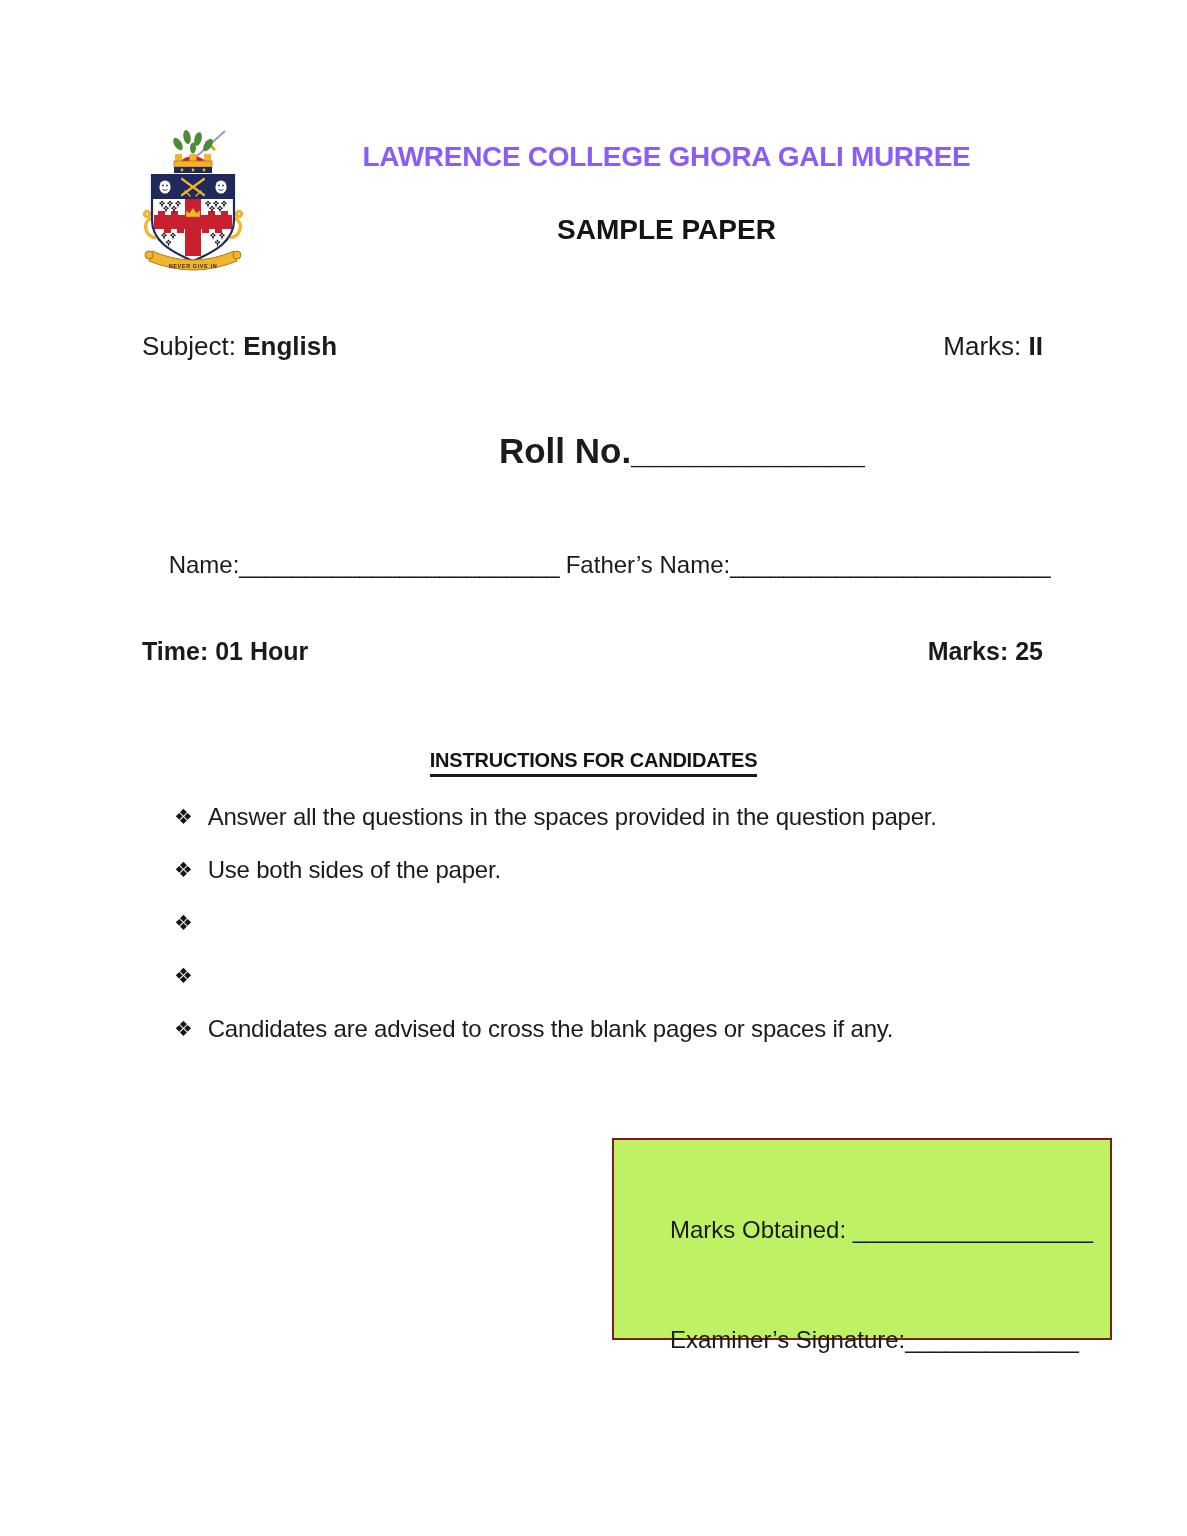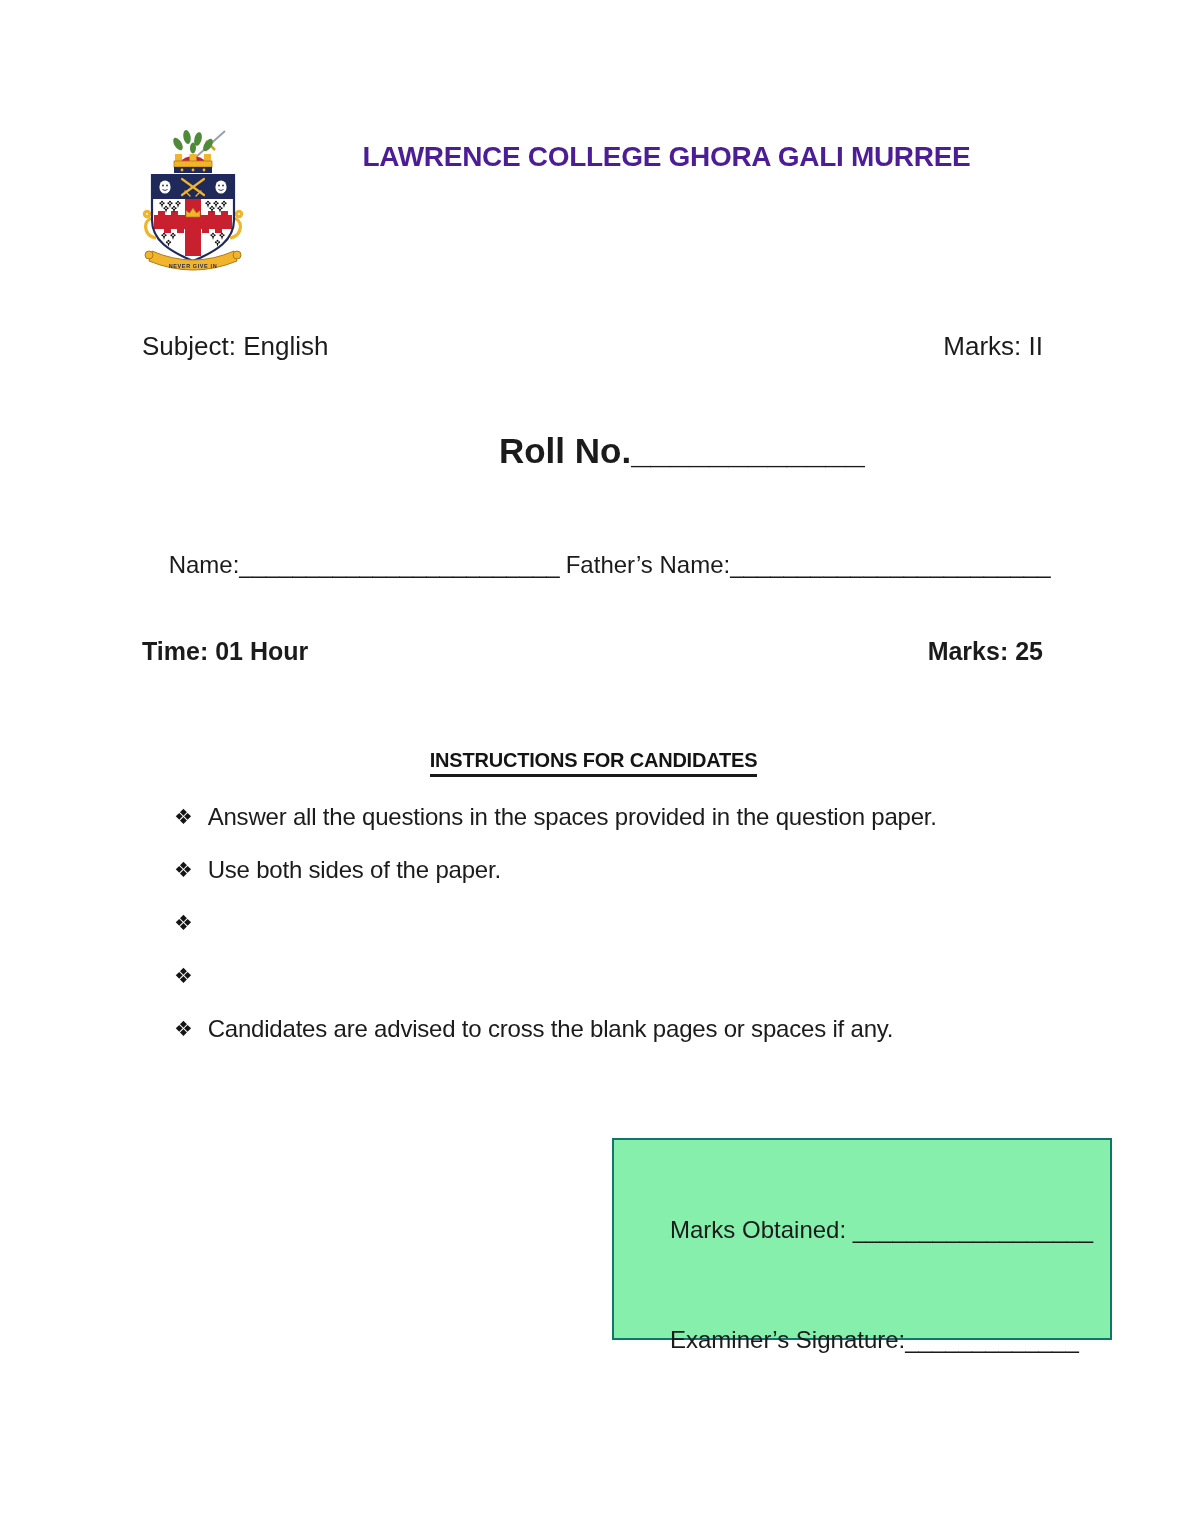--- a/index.html
+++ b/index.html
@@ -19,36 +19,36 @@
     position:absolute;
     left:138px; top:128px;
     width:110px; height:148px;
   }
   .title {
     position:absolute;
     left:146px; top:141px; width:1041px;
     text-align:center;
     font-size:28px; font-weight:bold;
     letter-spacing:-0.3px;
-    color:#4c1d95;
+    color:#8b5cf6;
   }
   .subtitle {
     position:absolute;
     left:146px; top:214px; width:1041px;
     text-align:center;
     font-size:28px; font-weight:bold;
     color:#141414;
   }
   .subject-row {
     position:absolute;
     left:142px; top:331px; width:901px;
     display:flex; justify-content:space-between;
     font-size:26px;
   }
-  .subject-row .val { font-weight:normal;text-align:center; }
+  .subject-row .val { font-weight:bold;text-align:center; }
   .roll-row {
     position:absolute;
     left:460px; top:391px;
     font-size:35px; font-weight:bold;
     white-space:pre;
   }
   .name-row {
     position:absolute;
     left:142px; top:523px; width:960px;
     font-size:24px; font-weight:normal;
@@ -91,22 +91,22 @@
   .bullet-glyph {
     font-size:21px;
     line-height:28px;
     color:#141414;
     flex:0 0 auto;
   }
   .marks-box {
     position:absolute;
     left:612px; top:1138px;
     width:500px; height:202px;
-    border:2px solid #0f766e;
-    background:#86efac;
+    border:2px solid #7f1d1d;
+    background:#bef264;
   }
   .marks-box .line {
     position:absolute;
     left:16px;
     font-size:24px;
     white-space:pre;
   }
   .marks-box .line1 { top:48px; }
   .marks-box .line2 { top:158px; }
   .motto-text {
@@ -224,20 +224,21 @@
       <g>
         <path d="M14,123 Q55,141 96,123 L99,133 Q55,151 11,133 Z" stroke="#b07a12" stroke-width="1" stroke-linejoin="round" fill="#f2b42c"></path>
         <circle cx="11" cy="127" r="4" stroke="#b07a12" stroke-width="1" fill="#f2b42c"></circle>
         <circle cx="99" cy="127" r="4" stroke="#b07a12" stroke-width="1" fill="#f2b42c"></circle>
         <text class="motto-text" x="55" y="140" text-anchor="middle" fill="#1f2a5a">NEVER GIVE IN</text>
       </g>
     </svg>
   </div>
 
   <div class="title">LAWRENCE COLLEGE GHORA GALI MURREE</div>
+  <div class="subtitle">SAMPLE PAPER</div>
 
   <div class="subject-row">
     <span><span>Subject:</span>&nbsp;<span class="val">English</span></span>
     <span><span>Marks:</span>&nbsp;<span class="val">II</span></span>
   </div>
 
   <div class="roll-row">
     <span>Roll No.</span><span>____________</span>
   </div>
 

